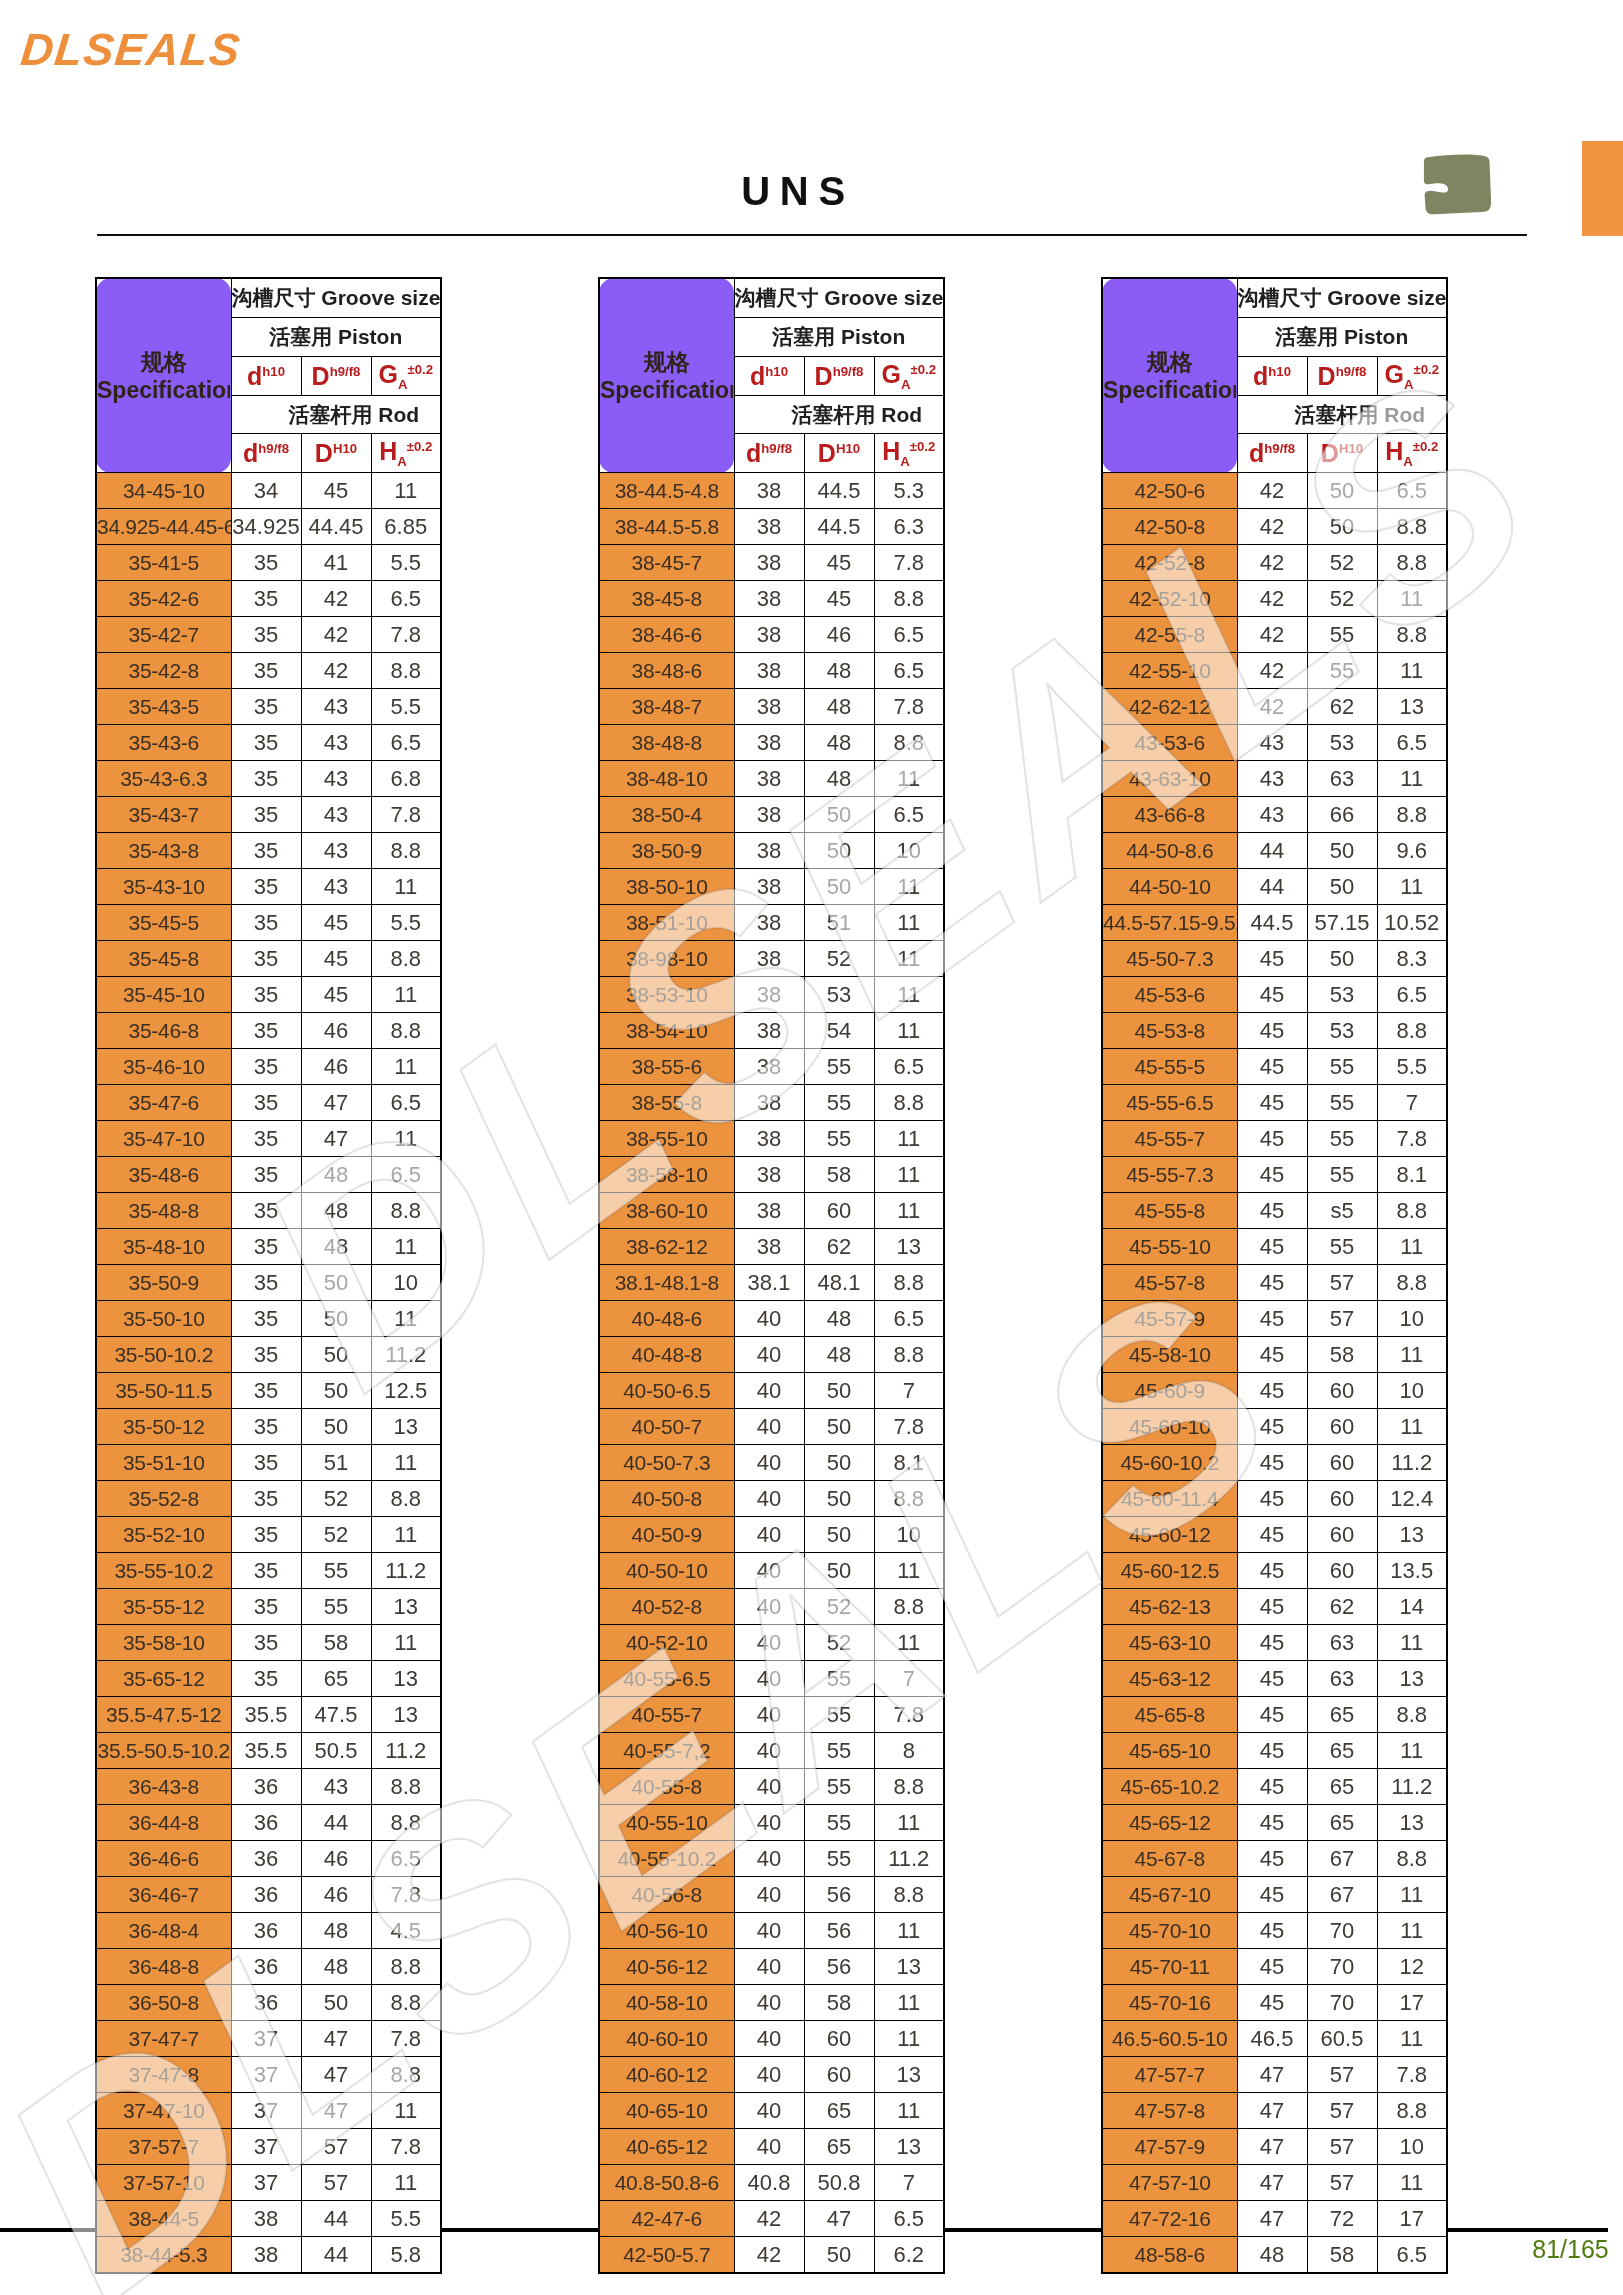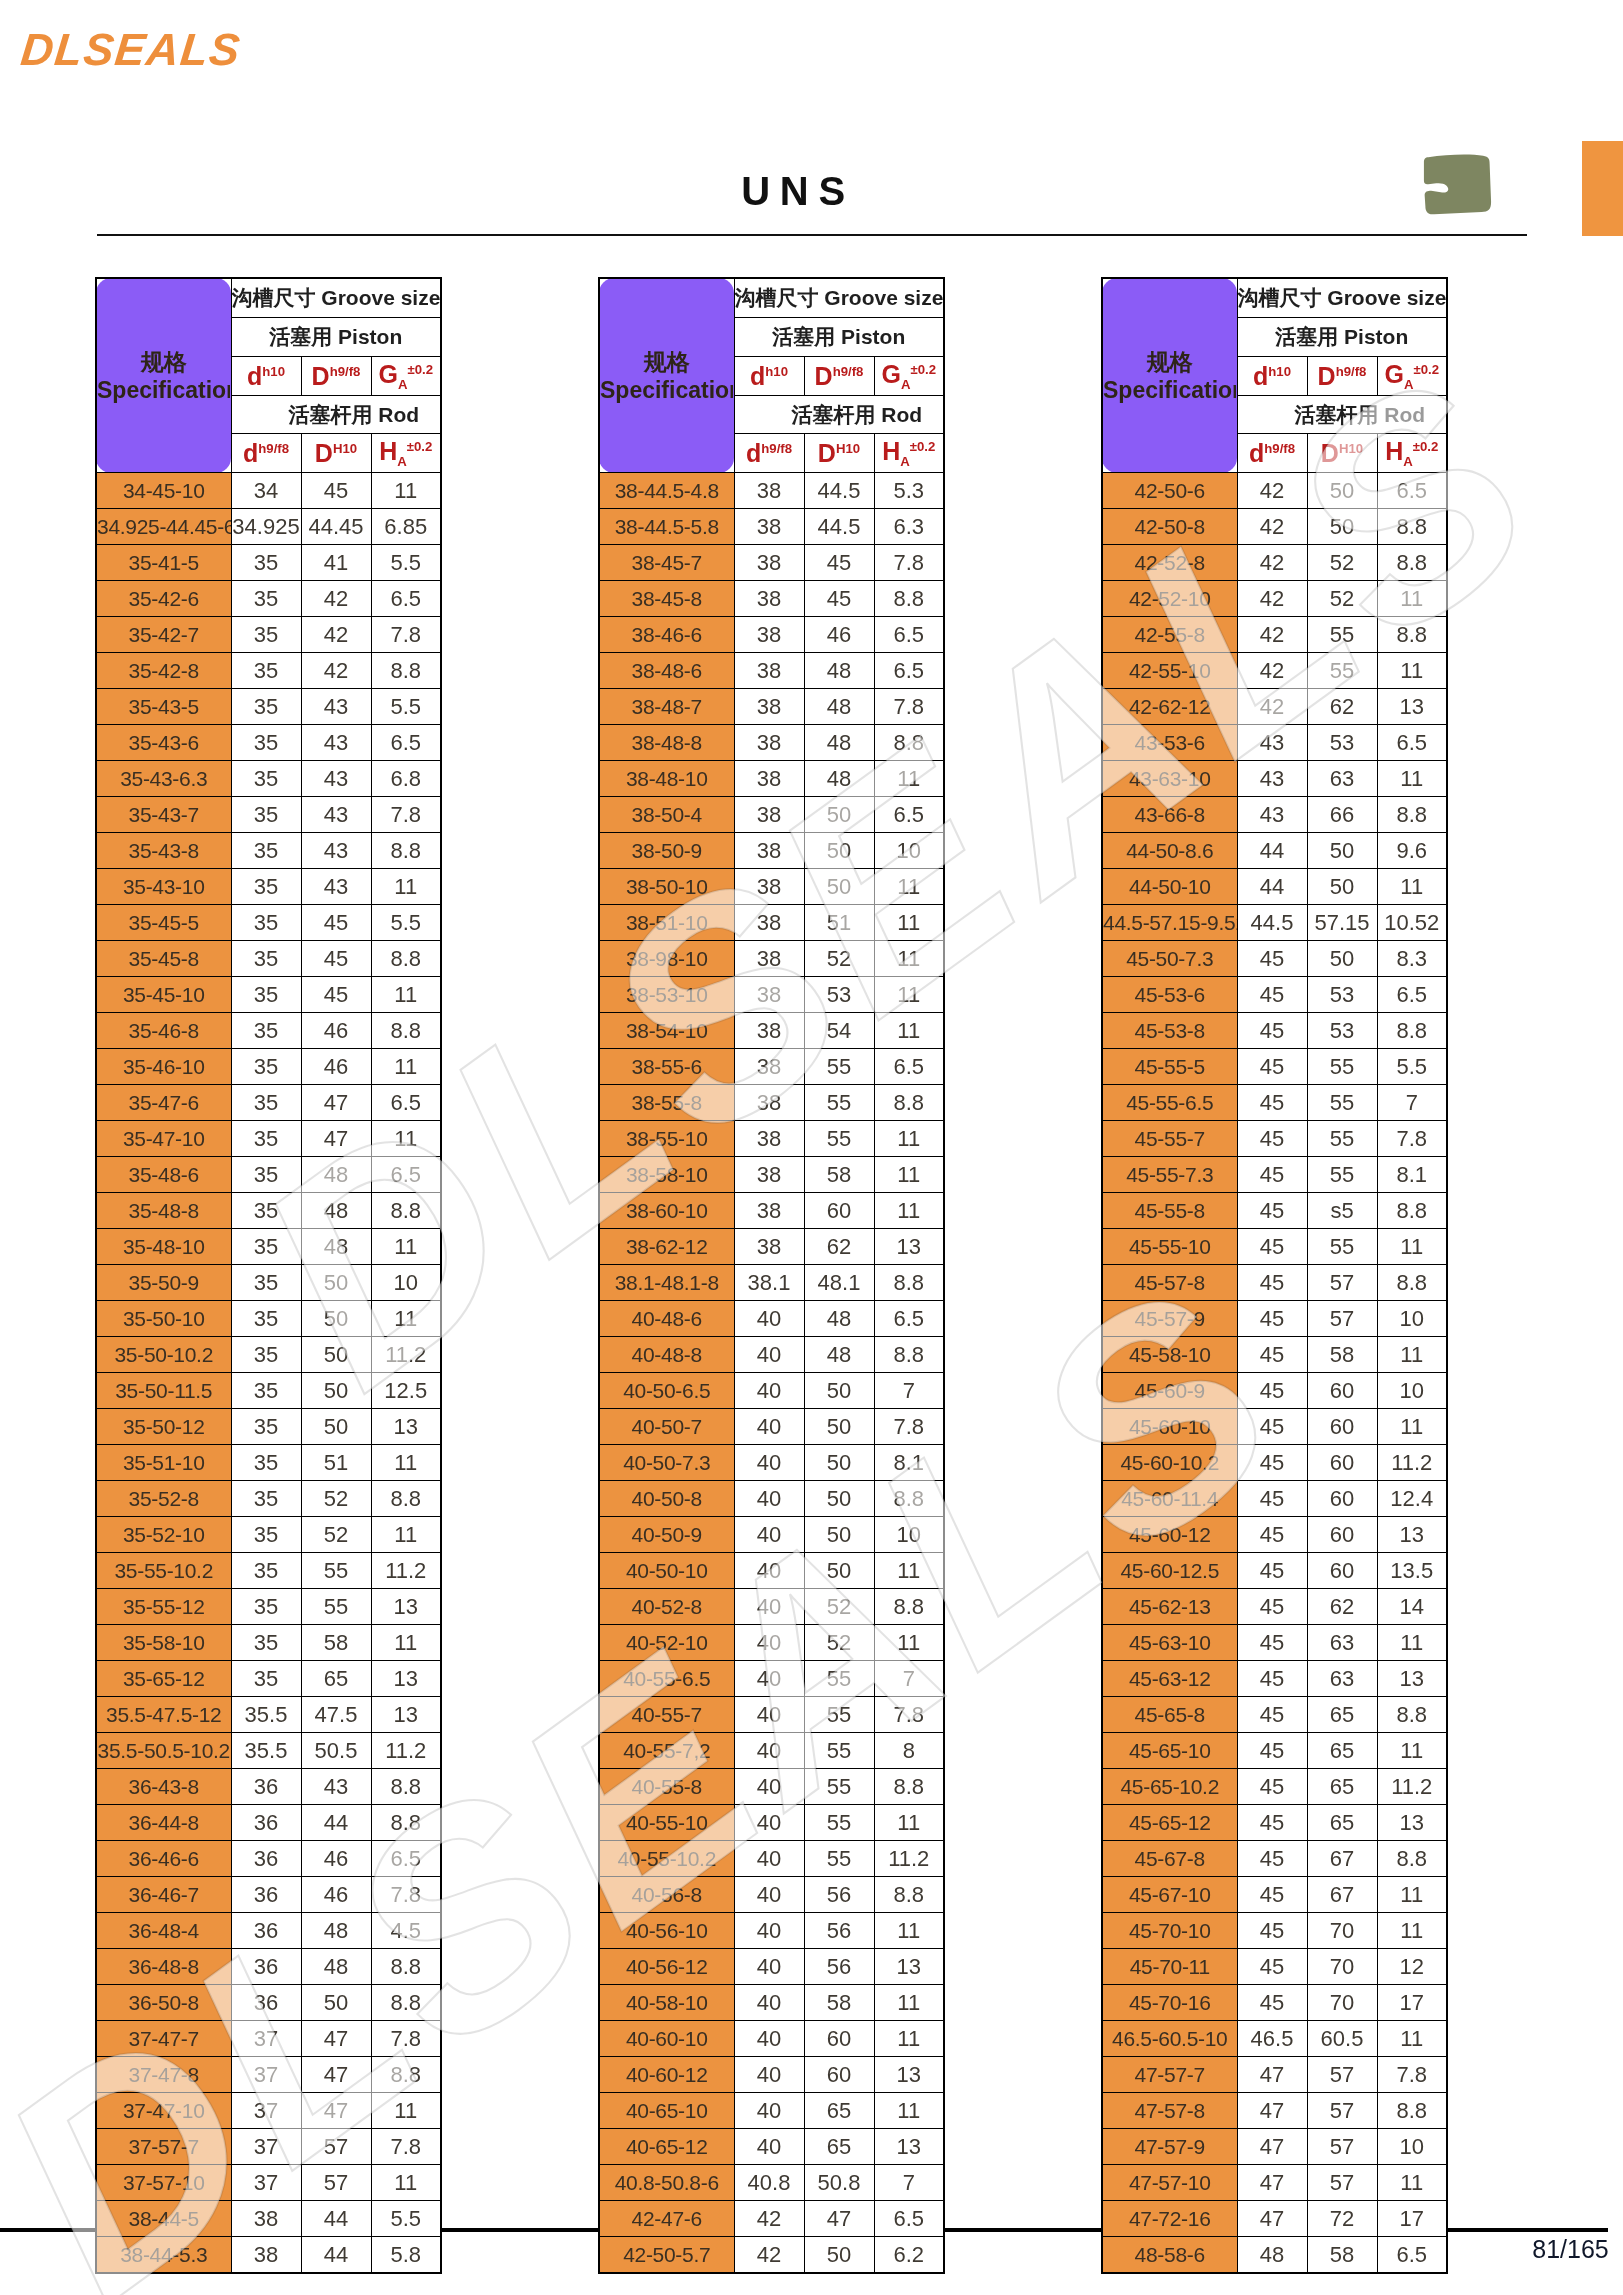--- a/index.html
+++ b/index.html
@@ -55,21 +55,21 @@
   .dim{font-size:25px;font-weight:700;color:#b91c1c;}
   .dim sup{font-size:13.2px;font-weight:600;vertical-align:super;}
   .dim sub{font-size:13.2px;font-weight:600;vertical-align:sub;}
   .spec-table td{height:35px;font-size:22px;color:#3f3a33;background:#fff;}
   .spec-table td.spec{
     background:#EC9340;color:#3a2f22;font-size:21px;letter-spacing:-0.3px;
   }
   
   .footer-rule{position:absolute;left:0;top:2228px;width:1608px;height:3.5px;background:#000;}
   .page-number{
-    position:absolute;top:2235px;right:15.3px;font-size:25px;color:#0f172a;
+    position:absolute;top:2235px;right:15.3px;font-size:25px;color:#4d7c0f;
   }
 </style>
 </head>
 <body>
 
 <div class="logo">DLSEALS</div>
 <div class="page-title">UNS</div>
 <div class="title-rule"></div>
 
 <div class="seal-icon">

